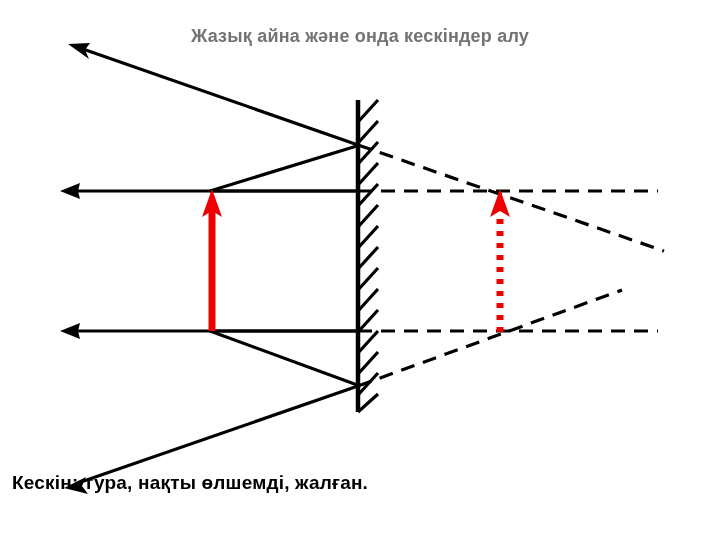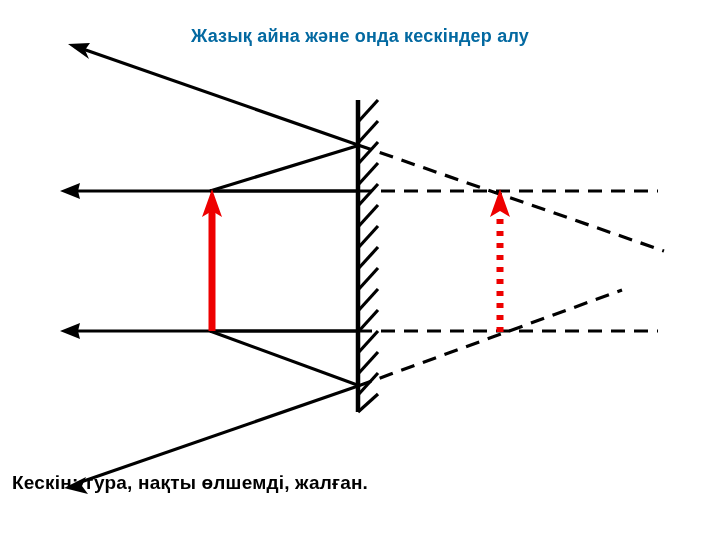--- a/index.html
+++ b/index.html
@@ -27,21 +27,21 @@
     height: 540px;
   }
   .title-text {
     position: absolute;
     left: 0;
     top: 26px;
     width: 720px;
     text-align: center;
     font-size: 18px;
     font-weight: bold;
-    color: #0369a1;
+    color: #737373;
     font-family: "Liberation Sans", sans-serif;
     letter-spacing: 0.2px;
     white-space: nowrap;
   }
   .caption-text {
     position: absolute;
     left: 12px;
     top: 472px;
     width: 720px;
     text-align: left;

